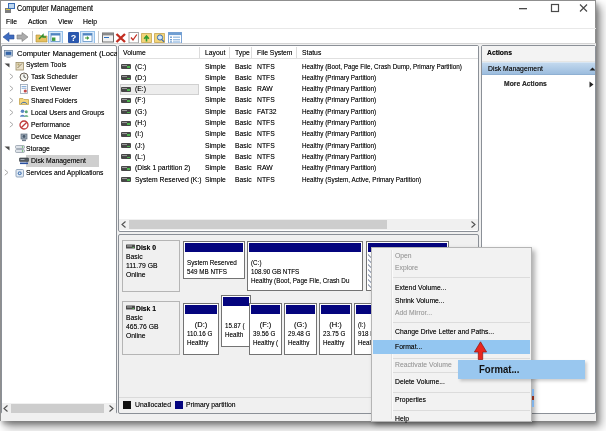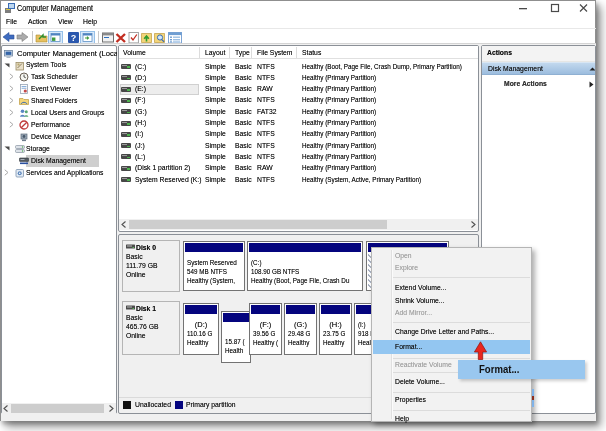--- a/index.html
+++ b/index.html
@@ -329,21 +329,21 @@
 <div class="abs" style="left:3px;top:5px;width:58px;height:52px;background:#f0f0f0;border:1px solid #b5b5b5"></div>
 <svg class="abs" style="left:7px;top:9px" width="9" height="6">
           <rect x="0" y="0.5" width="9" height="4" rx="0.5" fill="#4c4c4c"></rect>
           <rect x="1" y="1.5" width="5" height="1" fill="#b9b9b9"></rect>
           <rect x="6.6" y="3" width="1.4" height="1" fill="#58c058"></rect>
         </svg>
 <div class="t b" style="left:17px;top:7.5px">Disk 0</div>
 <div class="t" style="left:7px;top:17px">Basic</div>
 <div class="t" style="left:7px;top:26px">111.79 GB</div>
 <div class="t" style="left:7px;top:35px">Online</div>
-<div class="pbox" style="left:64px;top:6px;width:62px;height:50px">
+<div class="pbox" style="left:64px;top:6px;width:62px;height:38px">
           <div class="pbar"></div>
           <div class="pt b" style="left:3px;top:15.5px">System Reserved</div>
           <div class="pt" style="left:3px;top:24.5px">549 MB NTFS</div>
           <div class="pt" style="left:3px;top:33.5px">Healthy (System,</div>
         </div>
 <div class="pbox" style="left:128px;top:6px;width:116px;height:50px">
           <div class="pbar"></div>
           <div class="pt b" style="left:3px;top:15.5px">(C:)</div>
           <div class="pt" style="left:3px;top:24.5px">108.90 GB NTFS</div>
           <div class="pt" style="left:3px;top:33.5px">Healthy (Boot, Page File, Crash Du</div>
@@ -361,21 +361,21 @@
 <div class="t b" style="left:17px;top:68.5px">Disk 1</div>
 <div class="t" style="left:7px;top:78px">Basic</div>
 <div class="t" style="left:7px;top:87px">465.76 GB</div>
 <div class="t" style="left:7px;top:96px">Online</div>
 <div class="pbox" style="left:64px;top:68px;width:36px;height:52px">
           <div class="pbar"></div>
           <div class="pt b" style="left:0;right:0;top:15.5px;text-align:center;transform:none">(D:)</div>
           <div class="pt" style="left:3px;top:24.5px">110.16 G</div>
           <div class="pt" style="left:3px;top:33.5px">Healthy</div>
         </div>
-<div class="pbox" style="left:102px;top:76px;width:30px;height:52px">
+<div class="pbox" style="left:102px;top:60px;width:30px;height:52px">
           <div class="pbar"></div>
           <div class="pt" style="left:3px;top:24.5px">15.87 (</div>
           <div class="pt" style="left:3px;top:33.5px">Health</div>
         </div>
 <div class="pbox" style="left:130px;top:68px;width:33px;height:52px">
           <div class="pbar"></div>
           <div class="pt b" style="left:0;right:0;top:15.5px;text-align:center;transform:none">(F:)</div>
           <div class="pt" style="left:3px;top:24.5px">39.56 G</div>
           <div class="pt" style="left:3px;top:33.5px">Healthy (</div>
         </div>

